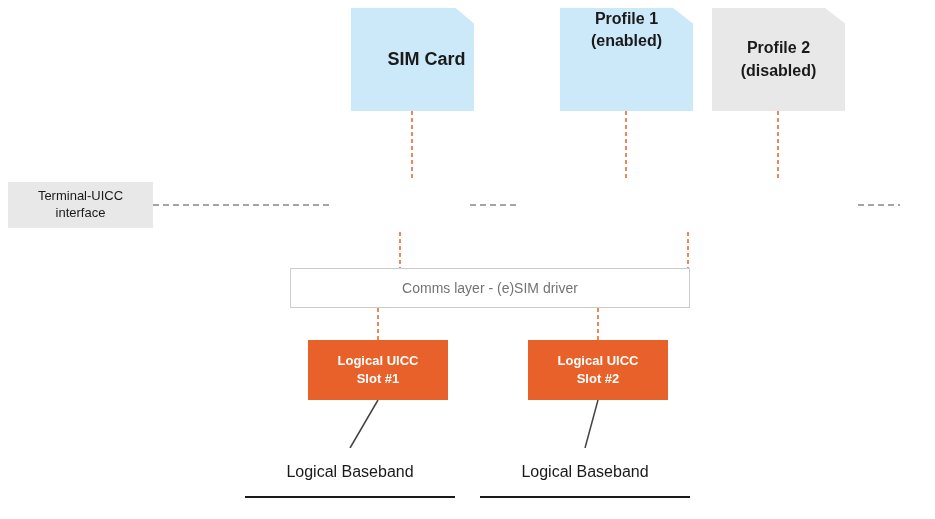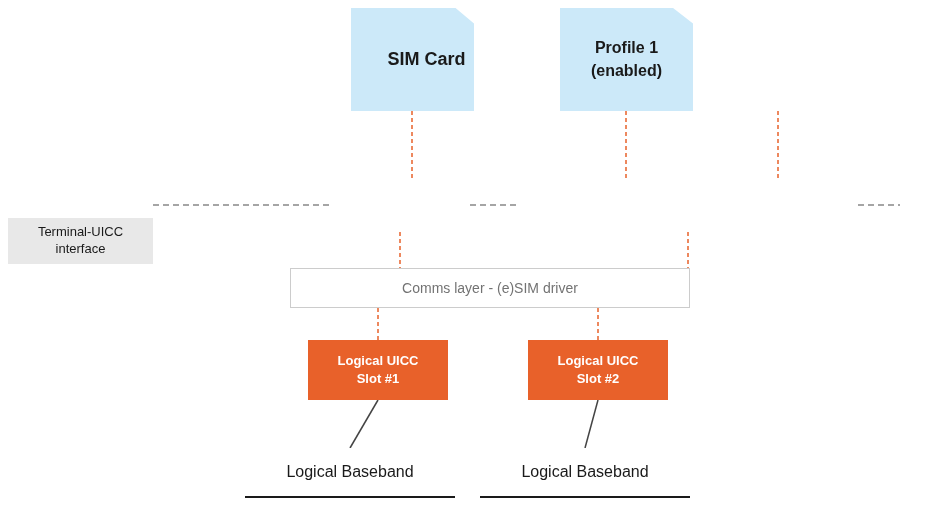--- a/index.html
+++ b/index.html
@@ -41,21 +41,20 @@
 
     .card-profile1 {
       position: absolute;
       top: 8px;
       left: 560px;
       width: 133px;
       height: 103px;
       background: #cce9f9;
       clip-path: polygon(0 0, 85% 0, 100% 15%, 100% 100%, 0 100%);
       display: flex;
-      align-items: center;
       justify-content: center;
       font-size: 16px;
       font-weight: 700;
       color: #1a1a1a;
       text-align: center;
       line-height: 1.4;
     }
 
     .card-profile2 {
       position: absolute;
@@ -85,21 +84,20 @@
       background: #e8e8e8;
       display: flex;
       align-items: center;
       justify-content: center;
       font-size: 13px;
       font-weight: 500;
       color: #1a1a1a;
       text-align: center;
       padding: 4px 8px;
       line-height: 1.3;
-      margin-top: 36px;
     }
 
     
     .sim-slot {
       position: absolute;
       top: 178px;
       left: 330px;
       width: 140px;
       height: 54px;
       background: #e8612a;
@@ -258,20 +256,23 @@
 
   <div class="card-sim">
     <span>SIM
 Card</span>
   </div>
 
   <div class="card-profile1">
     <span>Profile 1<br>(enabled)</span>
   </div>
 
+  <div class="card-profile2">
+    <span>Profile 2<br>(disabled)</span>
+  </div>
 
   <div class="terminal-label">
     <span>Terminal-UICC interface</span>
   </div>
 
 
 
   <div class="comms-layer">
     <span>Comms layer - (e)SIM driver</span>
   </div>

